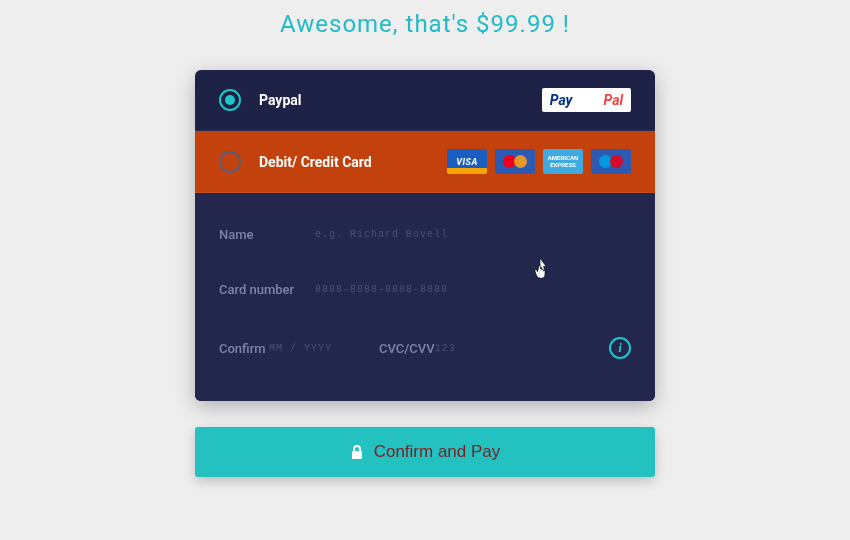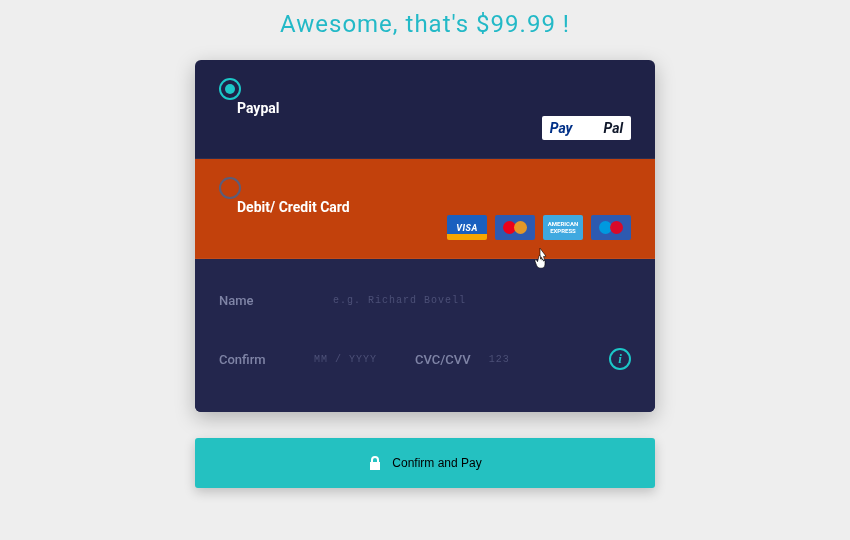--- a/index.html
+++ b/index.html
@@ -11,37 +11,36 @@
     display: flex;
     flex-direction: column;
     align-items: center;
     padding-top: 10px;
   }
   .headline {
     color: #23b9c7;
     font-size: 24px;
     font-weight: 400;
     letter-spacing: 1px;
-    margin-bottom: 22px;
+    margin-bottom: 32px;
   }
   .card-panel {
     width: 460px;
     background: #1f2247;
     border-radius: 6px;
     box-shadow: 0 6px 20px rgba(0,0,0,0.25);
     overflow: hidden;
     position: relative;
   }
   .method-row {
     display: flex;
-    align-items: flex-start;
+    align-items: center;
     padding: 18px 24px;
     border-bottom: 1px solid rgba(255,255,255,0.06);
     position: relative;
-    flex-direction: column;
   }
   .method-row.card-row { background: #c2410c; }
   .radio {
     width: 22px;
     height: 22px;
     border-radius: 50%;
     border: 2px solid #5a5d7a;
     display: flex;
     align-items: center;
     justify-content: center;
@@ -68,21 +67,21 @@
   }
   .paypal-badge {
     background: #fff;
     color: #003087;
     font-weight: 700;
     font-style: italic;
     font-size: 14px;
     padding: 4px 8px;
     border-radius: 2px;
   }
-  .paypal-badge span.pal { color: #0f172a; padding-left: 31px; }
+  .paypal-badge span.pal { color: #ef4444; padding-left: 31px; }
   .cc-badge {
     width: 40px;
     height: 25px;
     border-radius: 2px;
     display: flex;
     align-items: center;
     justify-content: center;
     position: relative;
     font-size: 9px;
     font-weight: 700;
@@ -102,40 +101,39 @@
   .amex { background: #3fa9e0; color: #fff; font-size: 6px; line-height: 1.1; text-align: center; }
   .maestro { background: #2d5ab0; }
   .maestro::before { background: #0099df; left: 8px; }
   .maestro::after  { background: #eb001b; right: 8px; opacity: 0.9; }
 
   .form-area { padding: 14px 24px 22px; background: #23264d; }
   .field-row {
     display: flex;
     align-items: center;
     padding: 20px 0;
-    gap: 18px;
   }
   .field-label {
     color: #7f84a6;
     font-size: 13px;
     font-weight: 500;
     min-width: 96px;
   }
   .text-input {
     flex: 1;
     background: transparent;
     border: none;
     outline: none;
     color: #b9bdd8;
     font-family: "Courier New", monospace;
     font-size: 10px;
     letter-spacing: 1px;
   }
   .text-input::placeholder { color: #4c5077; }
-  .expiry-input { width: 90px; flex: none; text-align: right; }
+  .expiry-input { width: 90px; flex: none; }
   .cvc-label { min-width: auto; margin-left: 20px; }
   .cvc-input { width: 50px; flex: none; }
   .info-icon {
     width: 22px; height: 22px; border-radius: 50%;
     border: 2px solid #1cc7c7;
     color: #1cc7c7;
     display: flex; align-items: center; justify-content: center;
     font-size: 13px; font-weight: 700;
     margin-left: auto;
     font-family: Georgia, serif;
@@ -147,24 +145,24 @@
     font-size: 18px;
     color: #fff;
     pointer-events: none;
     transform: translate(-50%,-30%);
   }
   .confirm-btn {
     margin-top: 26px;
     width: 460px;
     height: 50px;
     background: #24c1c1;
-    color: #000000;
+    color: #7f1d1d;
     border: none;
     border-radius: 3px;
-    font-size: 12px;
+    font-size: 17px;
     font-weight: 500;
     display: flex;
     align-items: center;
     justify-content: center;
     gap: 10px;
     cursor: pointer;
     box-shadow: 0 4px 12px rgba(0,0,0,0.2);
   }
   .lock-icon svg { display: block; }
 </style>
@@ -195,20 +193,24 @@
       <div class="cc-badge maestro"></div>
     </div>
   </div>
 
   <div class="form-area">
     <div class="field-row">
       <div class="field-label">Name</div>
       <input class="text-input" placeholder="e.g. Richard Bovell" style="">
     </div>
     <div class="field-row">
+      <div class="field-label">Card number</div>
+      <input class="text-input" placeholder="8888-8888-8888-8888" style="">
+    </div>
+    <div class="field-row">
       <div class="field-label" style="min-width:50px">Confirm</div>
       <input class="text-input expiry-input" placeholder="MM / YYYY" style="">
       <div class="field-label cvc-label">CVC/CVV</div>
       <input class="text-input cvc-input" placeholder="123" style="">
       <div class="info-icon">i</div>
     </div>
   </div>
 
   <div class="cursor">
     <svg width="18" height="22" viewBox="0 0 18 22">

